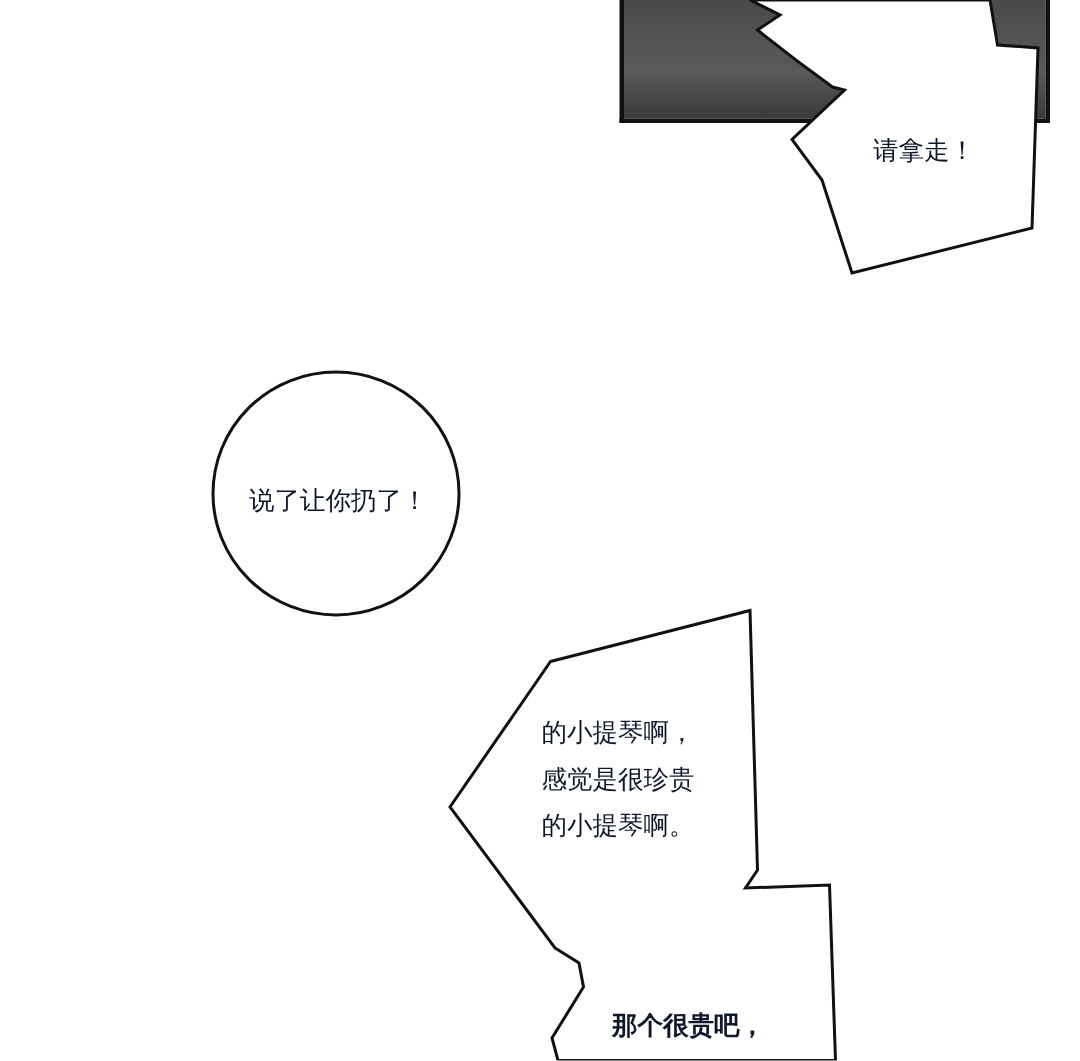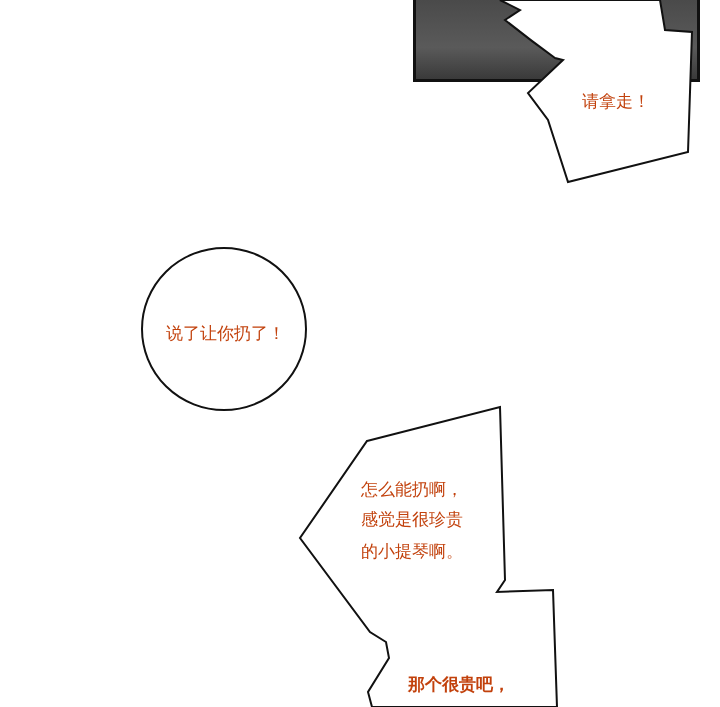--- a/index.html
+++ b/index.html
@@ -1,32 +1,32 @@
 <!DOCTYPE html>
 <html><head>
   <meta charset="utf-8">
   <style>
     html, body { margin: 0; padding: 0; background: #ffffff; }
     body { width: 720px; height: 707px; position: relative; overflow: hidden; font-family: "DejaVu Sans", sans-serif; }
     .panel { position: absolute; left: 413px; top: 0; width: 287px; height: 82px; background: linear-gradient(180deg, #4a4a4a 0%, #5a5a5a 60%, #3a3a3a 100%); border: 3px solid #111; border-top: none; box-sizing: border-box; }
     svg.layer { position: absolute; left: 0; top: 0; }
-    .txt { position: absolute; color: #c2410c; font-size: 17px; line-height: 27px; white-space: pre; }
+    .txt { position: absolute; color: #0f172a; font-size: 17px; line-height: 27px; white-space: pre; }
   </style>
 </head>
 <body>
 
 <div class="panel"></div>
 
 <svg class="layer" width="720" height="707">
 
   <path d="M500,0 L520,10 L505,20 Q530,40 555,58 L563,60 L528,93 L548,120 L568,182 L688,152 L692,32 L665,30 L660,0 Z" fill="#fff" stroke="#111" stroke-width="2"></path>
 
   <ellipse cx="224" cy="329" rx="82" ry="81" fill="#fff" stroke="#111" stroke-width="2"></ellipse>
 
   <path d="M367,441 L500,407 L505,580 L497,592 L553,590 L557,707 L372,707 L368,692 L389,658 L386,642 L370,632 L300,538 Z" fill="#fff" stroke="#111" stroke-width="2"></path>
 </svg>
 
 <div class="txt" style="left:582px;top:88px;">请拿走！</div>
 <div class="txt" style="left:166px;top:320px;font-family:Liberation Serif, serif;">说了让你扔了！</div>
-<div class="txt" style="left:361px;top:476px;">怎么能扔啊，</div>
+<div class="txt" style="left:361px;top:476px;">的小提琴啊，</div>
 <div class="txt" style="left:361px;top:506px;font-family:Liberation Serif, serif;">感觉是很珍贵</div>
 <div class="txt" style="left:361px;top:538px;">的小提琴啊。</div>
 <div class="txt" style="left:408px;top:671px;font-weight:bold;">那个很贵吧，</div>
 
 </body></html>

